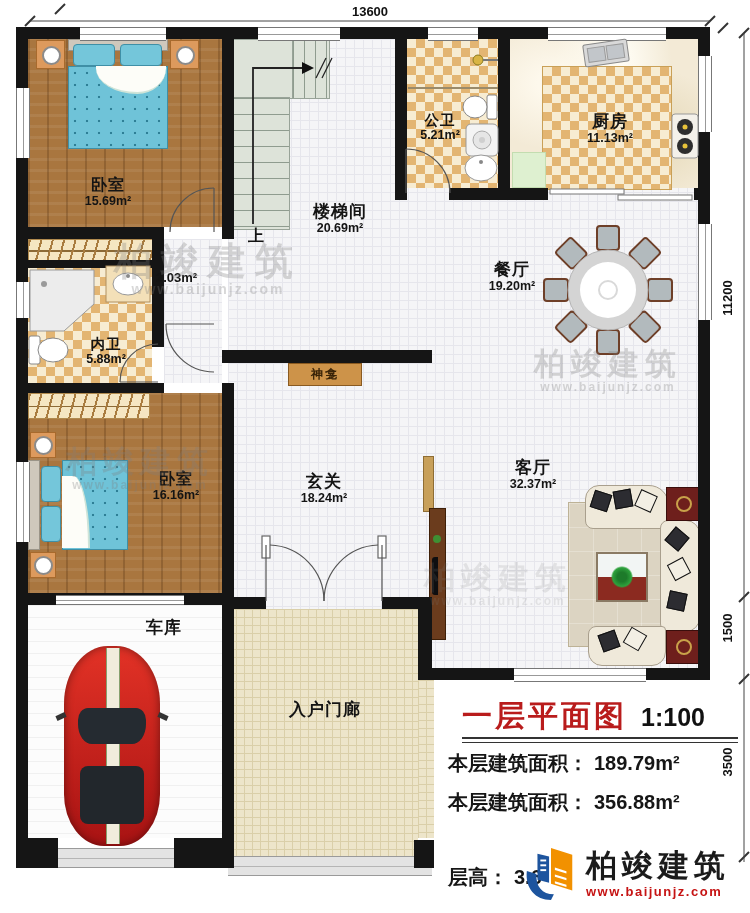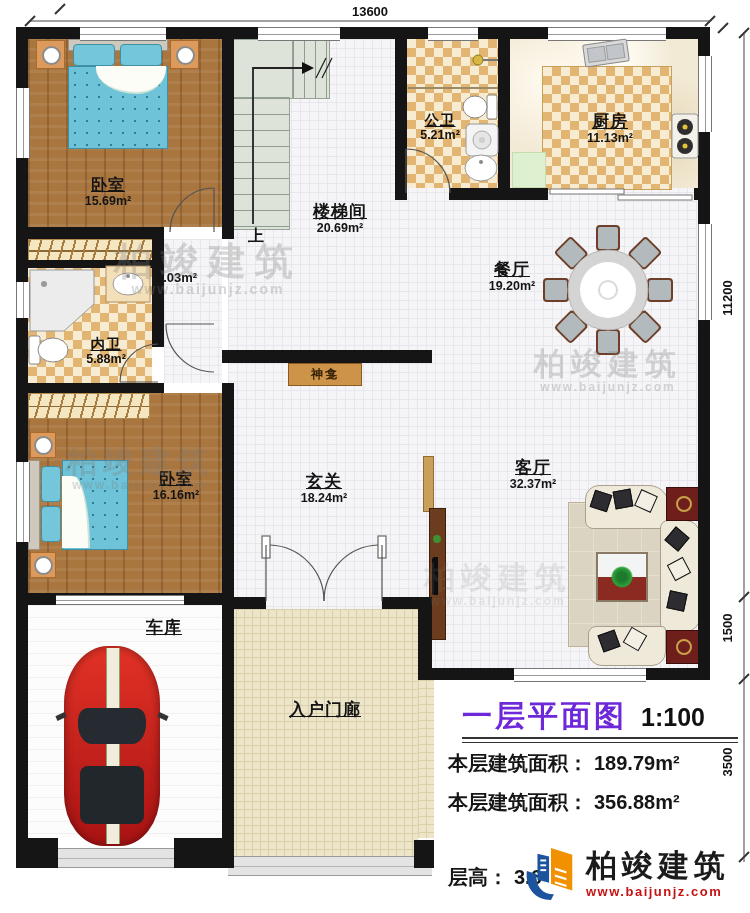--- a/index.html
+++ b/index.html
@@ -40,21 +40,21 @@
         background-position:center;background-repeat:no-repeat;z-index:4;}
   .winV{position:absolute;background:#fff;border-left:1px solid #777;border-right:1px solid #777;
         background-image:linear-gradient(90deg,#999,#999);background-size:1px 100%;
         background-position:center;background-repeat:no-repeat;z-index:4;}
   .step{position:absolute;background:#e3e3e3;border-top:1px solid #9a9a9a;border-bottom:1px solid #9a9a9a;
         background-image:linear-gradient(#b5b5b5,#b5b5b5);background-size:100% 1px;
         background-position:center;background-repeat:no-repeat;z-index:2;}
   
   .rlabel{position:absolute;transform:translateX(-50%);text-align:center;color:#141414;
         font-weight:bold;line-height:1.12;white-space:nowrap;z-index:6;}
-  .rname{font-size:16px;letter-spacing:1px;text-decoration:underline;}
+  .rname{font-size:16px;letter-spacing:1px;}
   .rname.lg{font-size:17px;}
   .rname.sm{font-size:14.5px;}
   .rarea{font-size:12.5px;}
   .minilabel{position:absolute;font-weight:bold;color:#141414;z-index:6;white-space:nowrap;}
   .dim{position:absolute;font-weight:bold;font-size:13px;color:#111;z-index:6;white-space:nowrap;}
   .rot{transform:translate(-50%,-50%) rotate(-90deg);}
   
   .f{position:absolute;z-index:2;}
   .mattress{background-color:#6fc3d8;border:1px solid #3f8fa6;
         background-image:radial-gradient(#2e7f96 1px,transparent 1.6px);background-size:12px 12px;}
@@ -68,21 +68,21 @@
   .sidetable i{position:absolute;left:50%;top:50%;width:12px;height:12px;margin:-8px 0 0 -8px;
         border:2px solid #c9a24a;border-radius:50%;display:block;}
   .wm{position:absolute;z-index:7;text-align:center;color:rgba(125,125,125,.30);
         font-weight:bold;white-space:nowrap;transform:translateX(-50%);line-height:1.05;}
   .wm .b{font-size:38px;letter-spacing:9px;}
   .wm .u{font-size:14px;letter-spacing:2px;}
   .wm.small .b{font-size:31px;letter-spacing:6px;}
   .wm.small .u{font-size:12px;}
   
   .tb-title{position:absolute;z-index:6;display:flex;align-items:baseline;gap:14px;}
-  .tb-title .t1{font-size:30px;font-weight:bold;color:#6d28d9;letter-spacing:3px;}
+  .tb-title .t1{font-size:30px;font-weight:bold;color:#b91c1c;letter-spacing:3px;}
   .tb-title .t2{font-size:25px;font-weight:bold;color:#111;}
   .tb-underline{position:absolute;z-index:6;height:3px;border-top:2px solid #333;border-bottom:1px solid #333;}
   .stat{position:absolute;z-index:6;font-size:20px;font-weight:bold;color:#161616;white-space:nowrap;}
   .stat .v{margin-left:6px;}
   .logo{position:absolute;z-index:8;display:flex;align-items:center;gap:6px;background:transparent;}
   .logo .col{display:flex;flex-direction:column;align-items:flex-start;}
   .logo .brand{font-size:31px;font-weight:900;color:#1b1b1b;letter-spacing:5px;line-height:1;}
   .logo .url{font-size:13px;font-weight:bold;color:#c61414;letter-spacing:1.5px;margin-top:3px;}
   svg.overlay{position:absolute;left:0;top:0;z-index:5;}
 </style>

